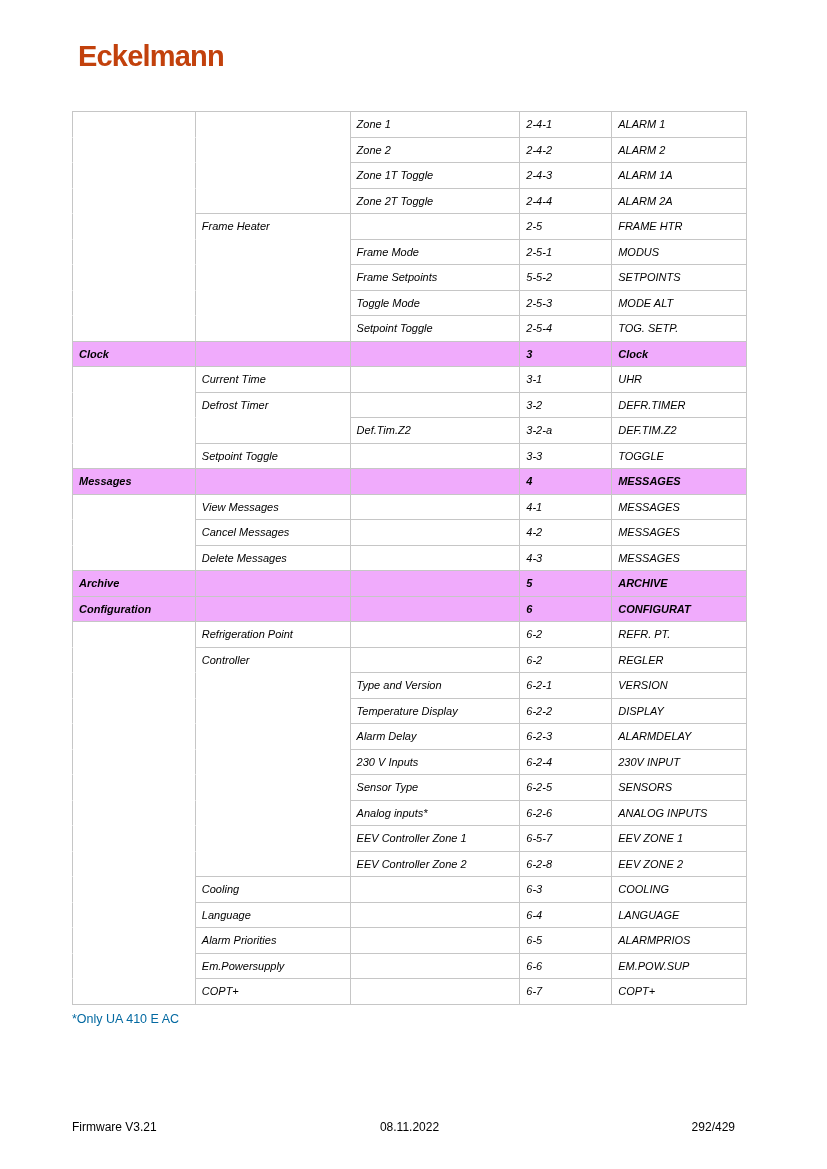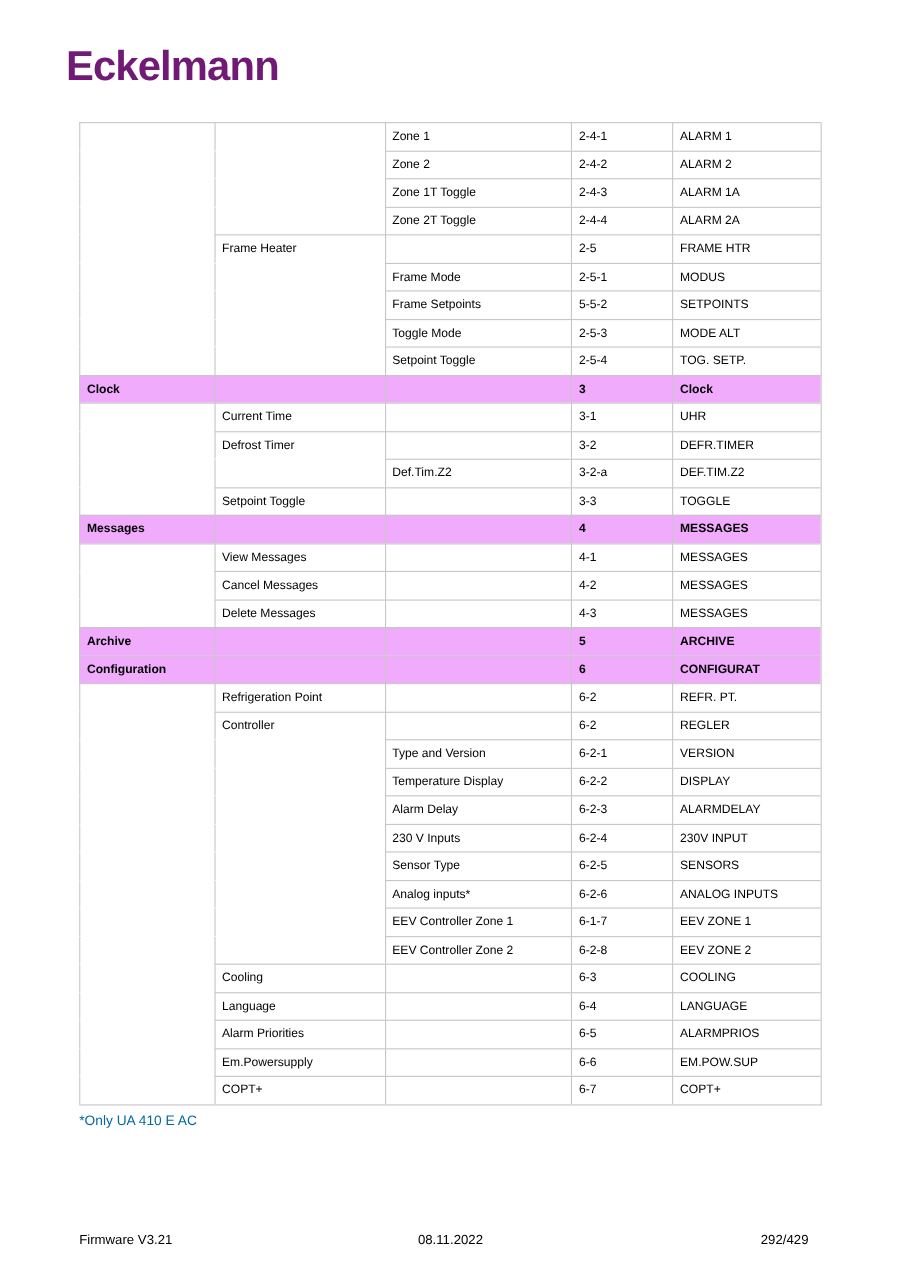--- a/index.html
+++ b/index.html
@@ -7,31 +7,31 @@
   body {
     width:827px; height:1169px;
     font-family:"Liberation Sans", sans-serif;
     color:#000000;
   }
   .page {
     position:relative; width:827px; height:1169px;
     background:#ffffff; overflow:hidden;
   }
   .logo {
-    position:absolute; left:60px; top:40px;
-    font-size:38px; font-weight:700; letter-spacing:-0.8px;
-    color:#701a75;
+    position:absolute; left:78px; top:40px;
+    font-size:29px; font-weight:700; letter-spacing:-0.8px;
+    color:#c2410c;
   }
   .menu-table {
     position:absolute; left:72px; top:111px; width:675px;
     border-right:1px solid #c6c6c6;
     border-bottom:1px solid #c6c6c6;
     font-size:11px;
   }
-  .trow { display:flex; height:25.5px; }
+  .trow { display:flex; height:25.5px;font-style:italic; }
   .trow.gray { background:#f0abfc; font-weight:700;text-align:center; }
   .tcell {
     height:100%;
     display:flex; align-items:center;
     padding-left:6px; padding-right:4px;
     border-left:1px solid #c6c6c6;
     border-top:1px solid transparent;
     white-space:nowrap; overflow:hidden;
   }
   .tcell.bt { border-top-color:#c6c6c6; }
@@ -253,21 +253,21 @@
         <div class="tcell col0"></div>
         <div class="tcell col1"></div>
         <div class="tcell col2 bt">Analog inputs*</div>
         <div class="tcell col3 bt">6-2-6</div>
         <div class="tcell col4 bt">ANALOG INPUTS</div>
       </div>
       <div class="trow">
         <div class="tcell col0"></div>
         <div class="tcell col1"></div>
         <div class="tcell col2 bt">EEV Controller Zone 1</div>
-        <div class="tcell col3 bt">6-1-7</div>
+        <div class="tcell col3 bt">6-5-7</div>
         <div class="tcell col4 bt">EEV ZONE 1</div>
       </div>
       <div class="trow">
         <div class="tcell col0"></div>
         <div class="tcell col1"></div>
         <div class="tcell col2 bt">EEV Controller Zone 2</div>
         <div class="tcell col3 bt">6-2-8</div>
         <div class="tcell col4 bt">EEV ZONE 2</div>
       </div>
       <div class="trow">

